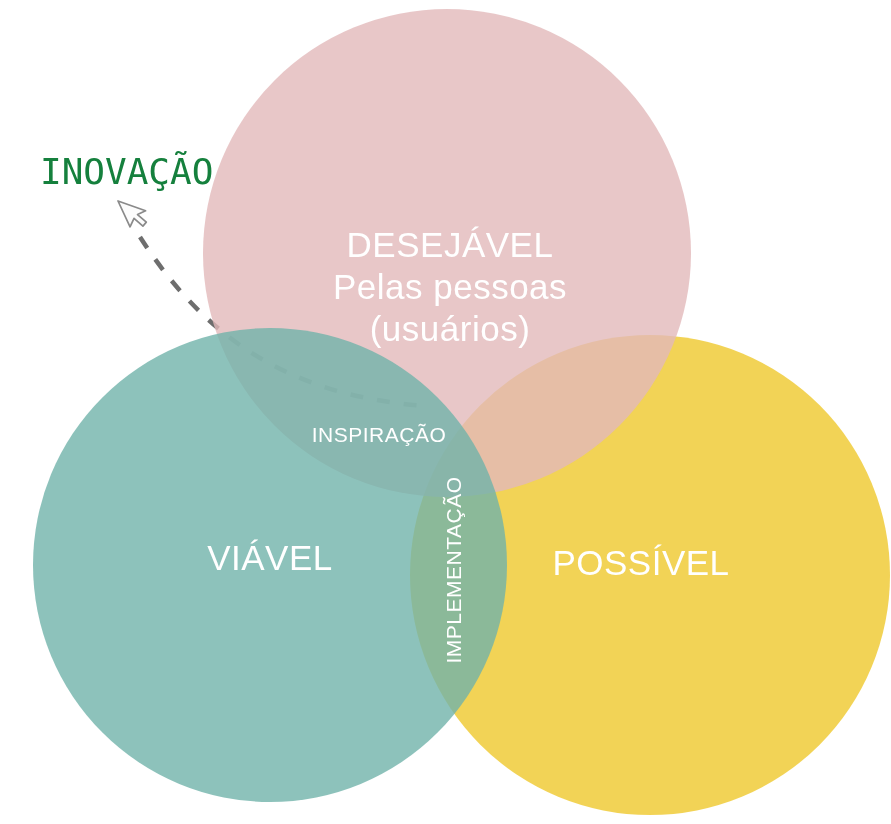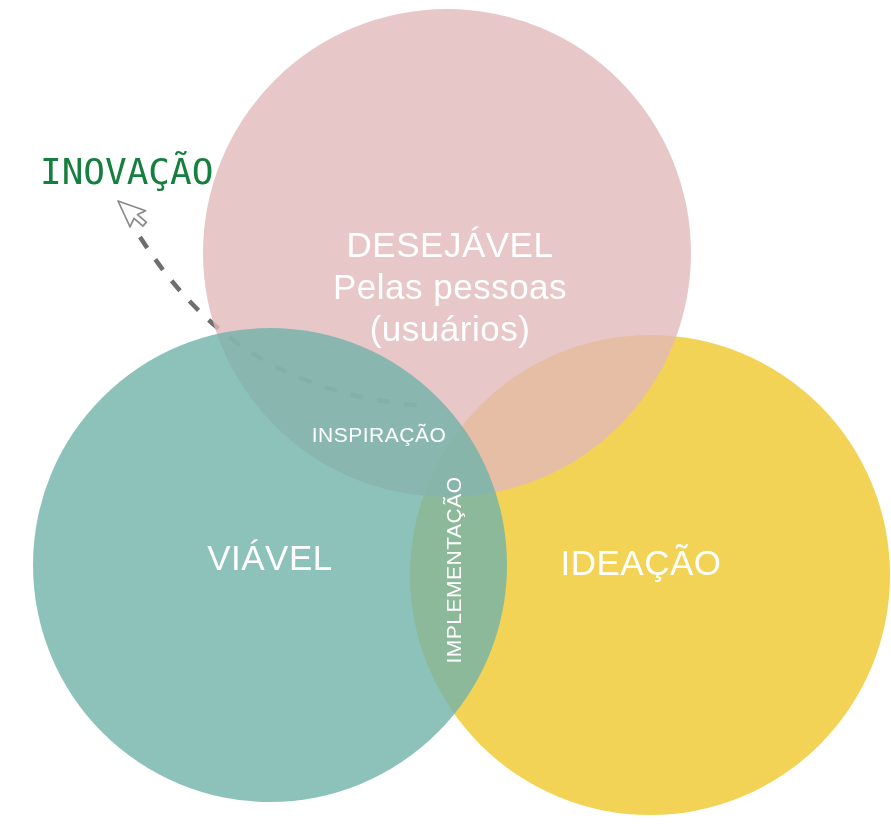--- a/index.html
+++ b/index.html
@@ -52,21 +52,21 @@
     <div>DESEJÁVEL</div>
     <div>Pelas pessoas</div>
     <div>(usuários)</div>
   </div>
 
   <div class="lbl lbl-big" id="t-viable">
     <div>VIÁVEL</div>
   </div>
 
   <div class="lbl lbl-big" id="t-possible">
-    <div>IDEAÇÃO</div>
+    <div>POSSÍVEL</div>
   </div>
 
   <div class="lbl lbl-small" id="t-inspiration">INSPIRAÇÃO</div>
   <div class="lbl lbl-small" id="t-implementation">IMPLEMENTAÇÃO</div>
 
   <div id="inovacao">INOVAÇÃO</div>
 
   <svg id="cursor" width="48" height="48" aria-hidden="true">
     <path transform="translate(10,5) rotate(-25) scale(1.9)" d="M0 0 L0 15 L3.8 11.8 L6.3 17.5 L8.8 16.4 L6.3 10.8 L11 10.8 Z" fill="#fcfcfc" stroke="#8a8a8a" stroke-width="0.9" stroke-linejoin="round"></path>
   </svg>

